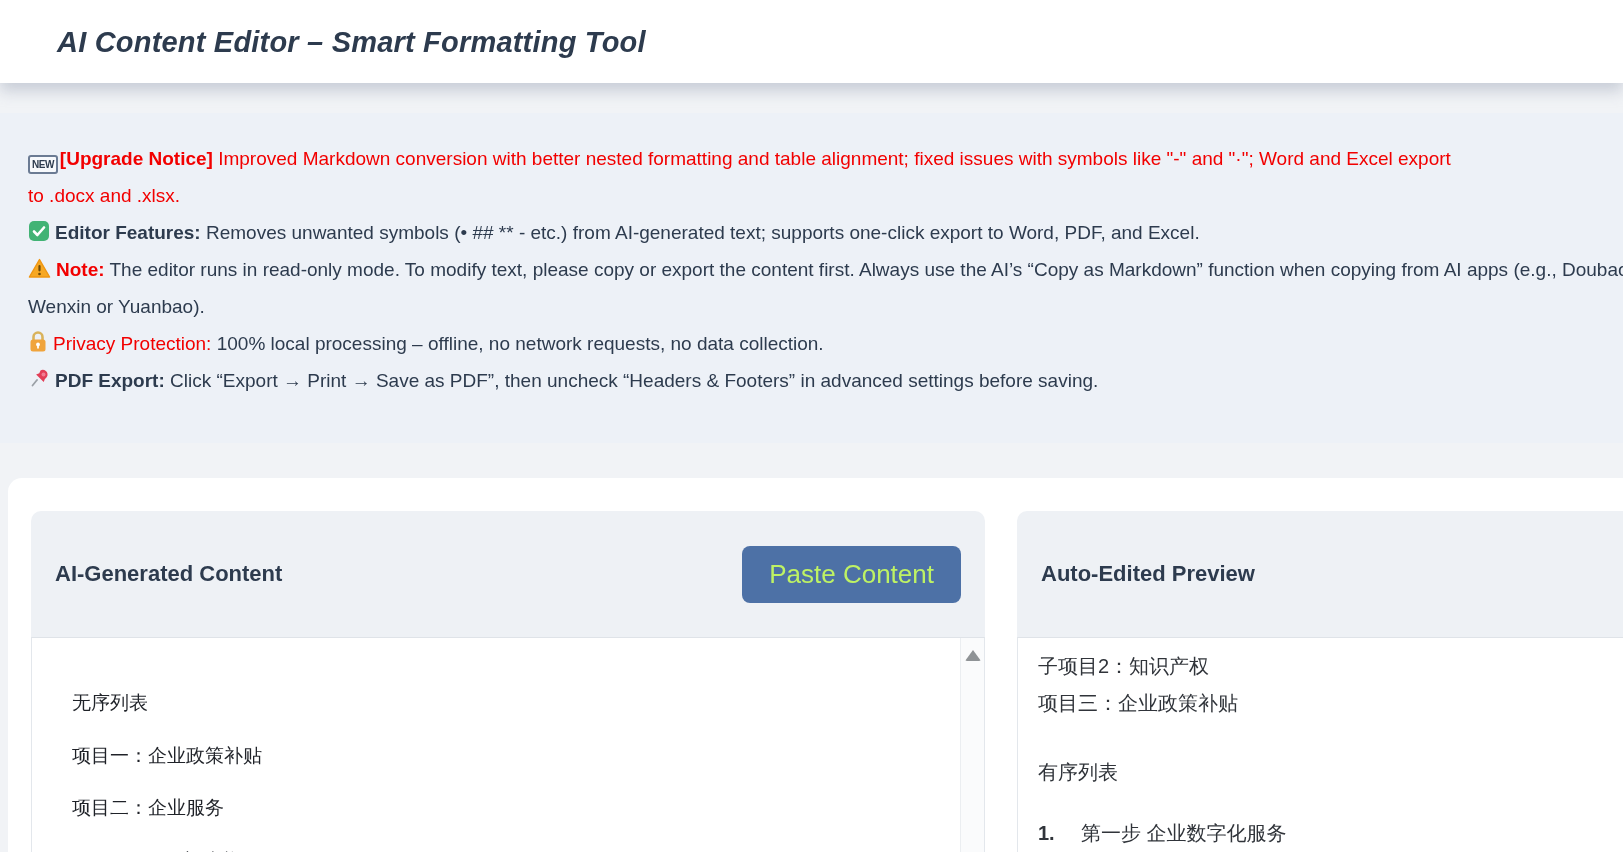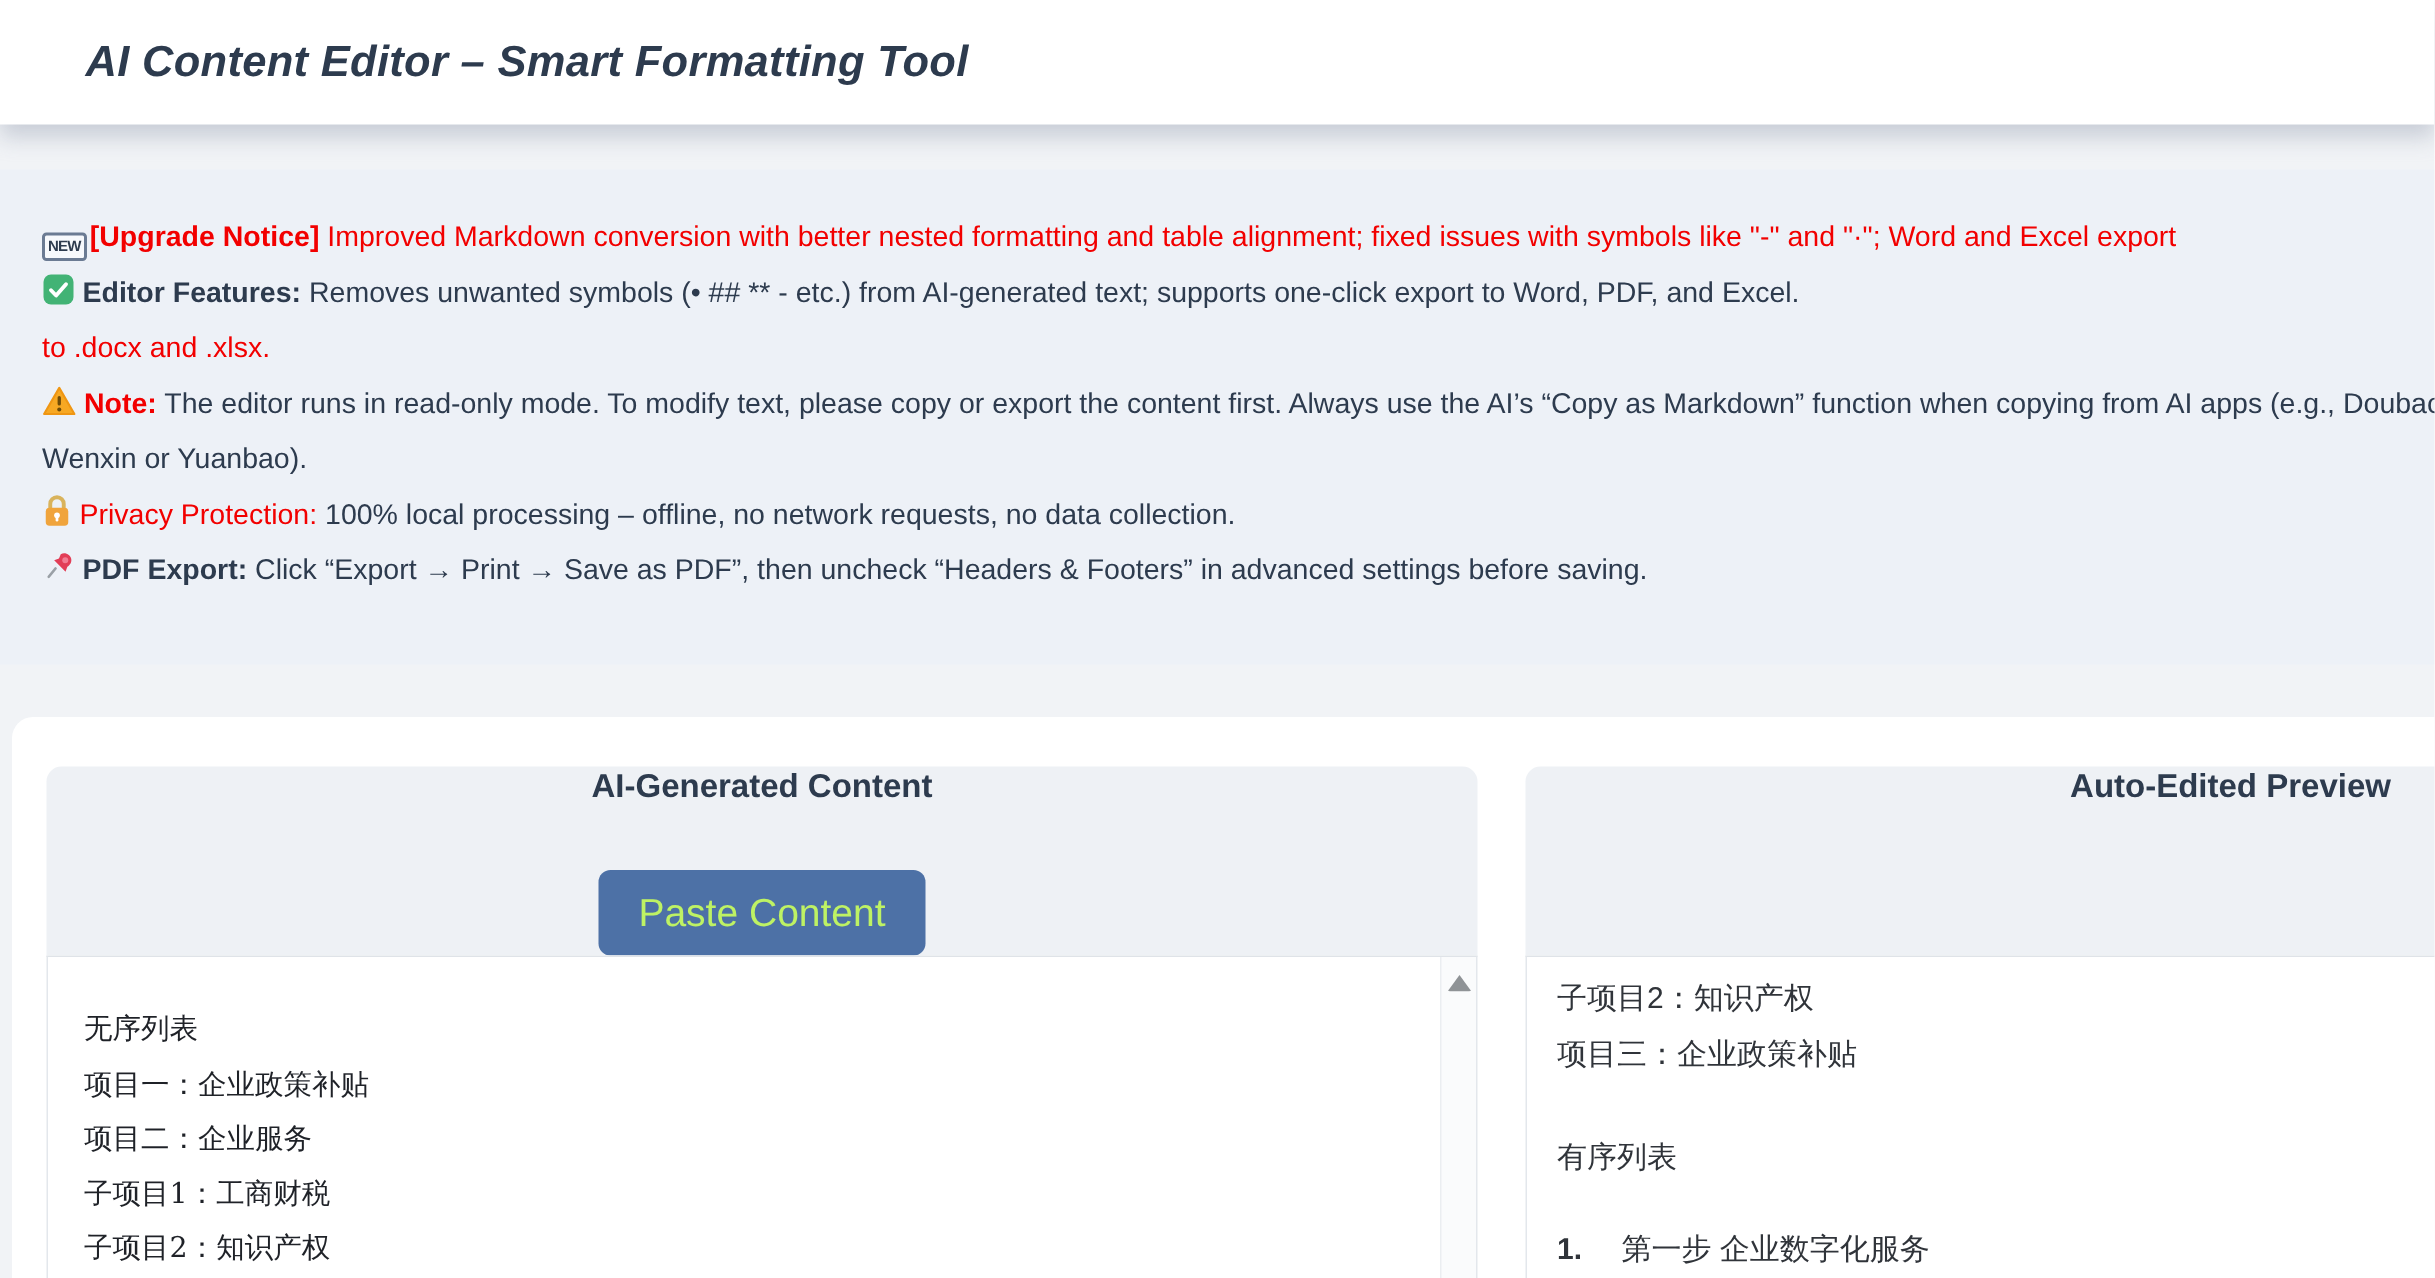--- a/index.html
+++ b/index.html
@@ -28,35 +28,35 @@
   .new-badge{display:inline-flex;align-items:center;justify-content:center;height:19px;padding:0 2px;
     border:2px solid #6b7b93;border-radius:3px;background:#f7f9fc;color:var(--dark);
     font-size:10px;font-weight:700;letter-spacing:-.5px;margin-right:2px;vertical-align:-3px;}
 
   
   .card{position:absolute;left:8px;top:478px;width:1940px;height:600px;background:var(--card-bg);
     border-radius:14px;z-index:1;}
 
   .panel{position:absolute;top:33px;}
   .panel-header{height:126px;background:var(--panel-header-bg);border-radius:10px 10px 0 0;
-    display:flex;align-items:center;justify-content:space-between;padding:0 24px;flex-direction:column;}
+    display:flex;align-items:center;justify-content:space-between;padding:0 24px;}
   .panel-title{font-size:22px;font-weight:700;color:var(--dark);}
   .panel-body{background:#fff;border:1px solid var(--border);border-top:1px solid #dfe3e8;
     position:relative;height:340px;overflow:hidden;}
 
   .panel-left{left:23px;width:954px;}
   .panel-right{left:1009px;width:940px;}
 
   .btn{background:var(--accent);color:#bef264;border:none;border-radius:8px;
     font-size:26px;font-family:inherit;padding:13px 27px;cursor:pointer;}
 
   
   .raw-content{padding:30px 40px 20px 24px;font-family:"DejaVu Serif","Liberation Serif",serif;
     font-size:19px;line-height:36.5px;color:var(--content-text);}
-  .raw-content p{margin:0;}
+  .raw-content p{margin:16px;}
 
   
   .preview-content{padding:10px 20px;font-size:20px;line-height:37px;color:#30343a;}
   .preview-content p{margin:0;}
   .gap-sm{height:32px;} .gap-xs{height:24px;}
   .ol-item .ol-num{font-weight:700;display:inline-block;min-width:43px;}
 
   
   .vscrollbar{position:absolute;top:0;right:0;bottom:0;width:24px;background:#fafbfc;
     border-left:1px solid #ebeef1;}
@@ -66,27 +66,27 @@
 </style>
 </head>
 <body>
 
 <div class="app-header">
   <div class="app-title">AI Content Editor – Smart Formatting Tool</div>
 </div>
 
 <div class="notice" id="notice-root">
     <div class="notice-line"><span class="new-badge">NEW</span><span class="seg-red seg-bold">[Upgrade Notice]</span><span class="seg-red"> Improved Markdown conversion with better nested formatting and table alignment; fixed issues with symbols like "-" and "·"; Word and Excel export</span></div>
+    <div class="notice-line"><span class="seg-red">to .docx and .xlsx.</span></div>
     <div class="notice-line"><span class="n-icon">
         <svg width="22" height="22" viewBox="0 0 22 22">
           <rect x="1" y="1" width="20" height="20" rx="5" fill="#42b375"></rect>
           <path d="M6 11.5l3.4 3.5L16 7.5" stroke="#fff" stroke-width="2.6" fill="none" stroke-linecap="round" stroke-linejoin="round"></path>
         </svg>
       </span><span class="seg-dark seg-bold">Editor Features:</span><span class="seg-dark"> Removes unwanted symbols (• ## ** - etc.) from AI-generated text; supports one-click export to Word, PDF, and Excel.</span></div>
-    <div class="notice-line"><span class="seg-red">to .docx and .xlsx.</span></div>
     <div class="notice-line"><span class="n-icon">
         <svg width="23" height="21" viewBox="0 0 23 21">
           <path d="M11.5 1.6 21.6 19H1.4Z" fill="#f7a823" stroke="#ef9613" stroke-width="1.4" stroke-linejoin="round"></path>
           <rect x="10.4" y="7" width="2.2" height="6.4" rx="1.1" fill="#6e4a07"></rect>
           <circle cx="11.5" cy="16" r="1.35" fill="#6e4a07"></circle>
         </svg>
       </span><span class="seg-red seg-bold">Note:</span><span class="seg-dark"> The editor runs in read-only mode. To modify text, please copy or export the content first. Always use the AI’s “Copy as Markdown” function when copying from AI apps (e.g., Doubao,</span></div>
     <div class="notice-line"><span class="seg-dark">Wenxin or Yuanbao).</span></div>
     <div class="notice-line"><span class="n-icon">
         <svg width="20" height="23" viewBox="0 0 20 23">

